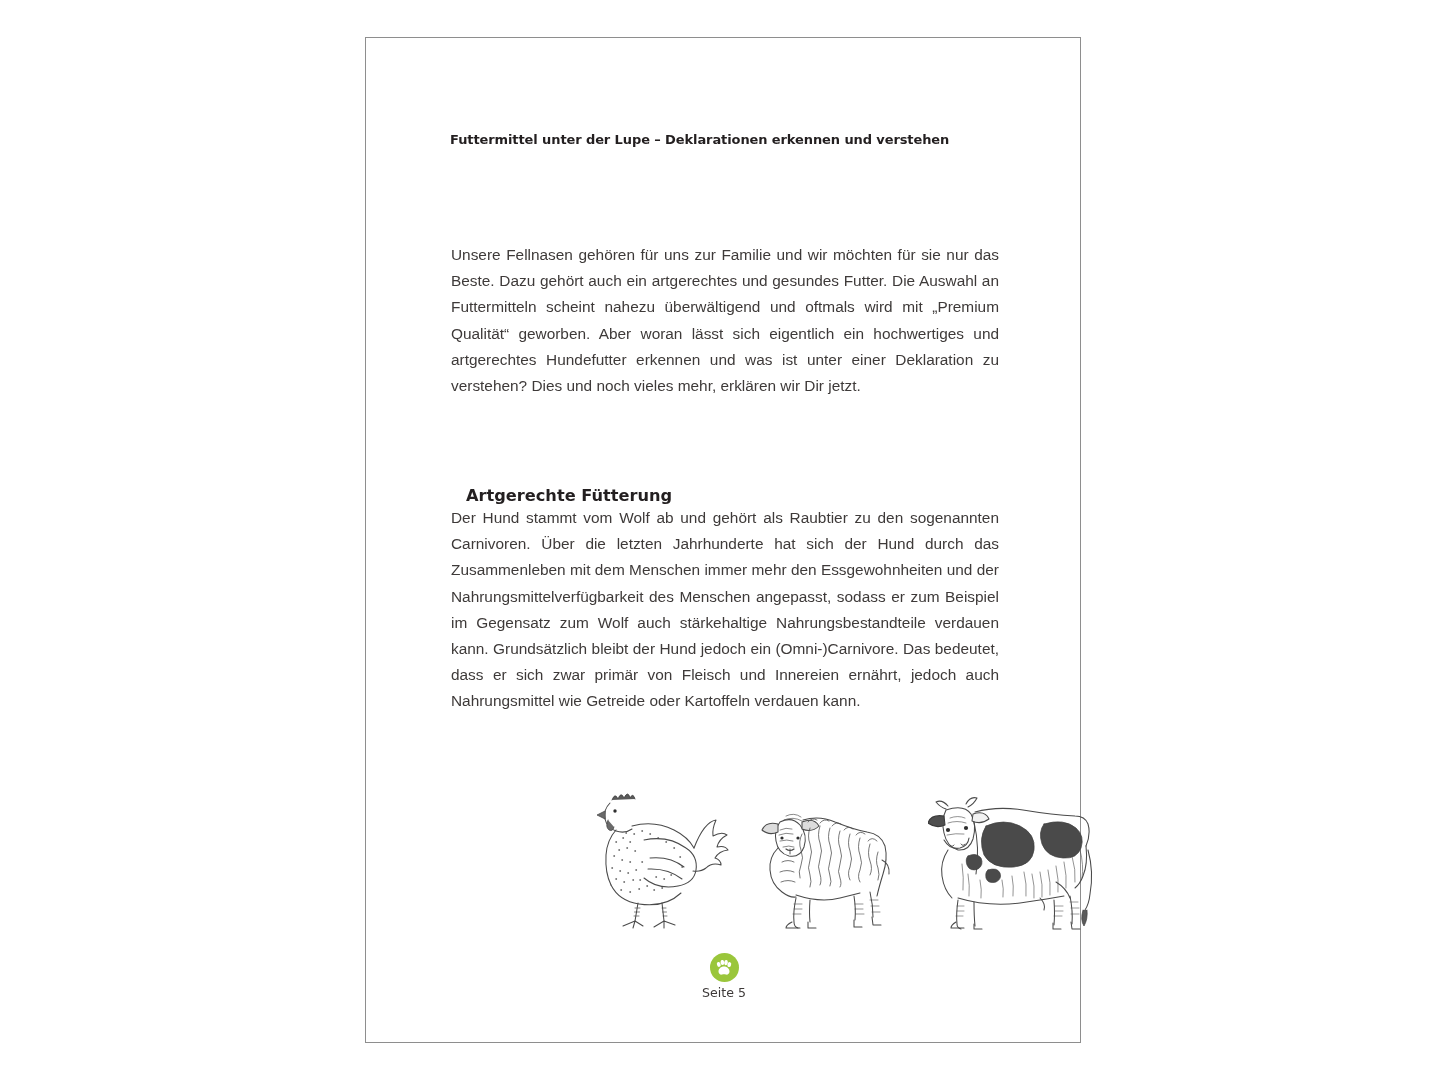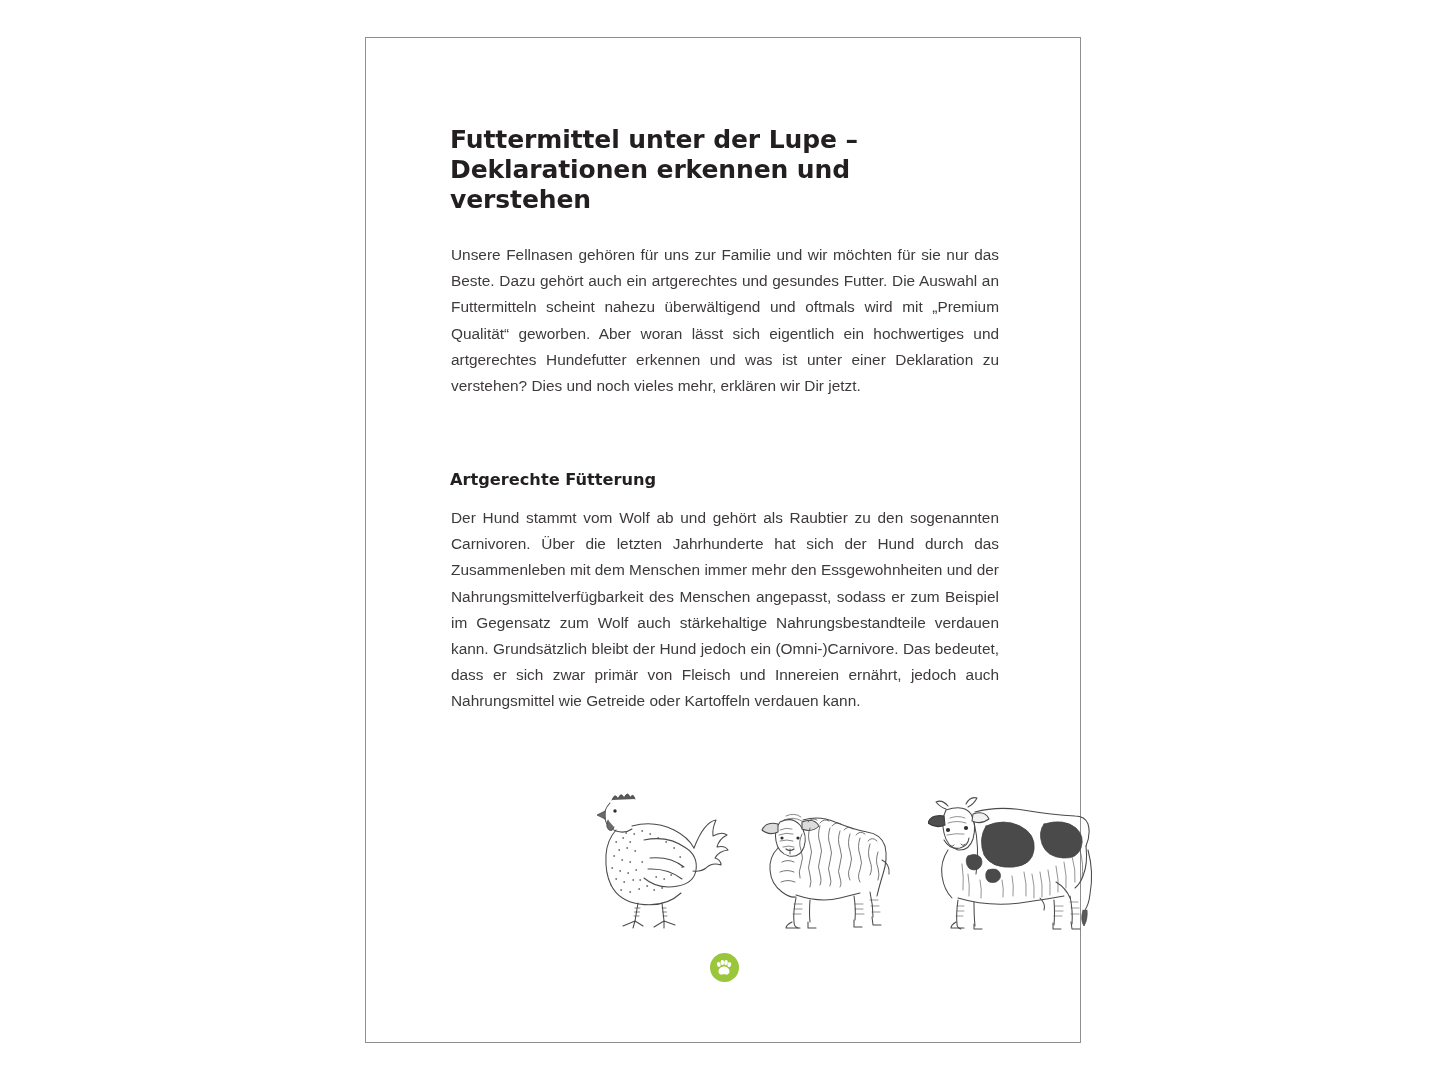--- a/index.html
+++ b/index.html
@@ -37,21 +37,21 @@
   }
 
   
   .doc-title {
     position: absolute;
     left: 0;
     top: 87px;
     width: 548px;
     margin: 0;
     font-family: "DejaVu Sans", sans-serif;
-    font-size: 25px;
+    font-size: 13px;
     font-weight: 700;
     line-height: 30px;
     letter-spacing: -0.1px;
     color: #231f20;
   }
 
   .body-par {
     position: absolute;
     left: 0;
     width: 548px;
@@ -65,21 +65,21 @@
     hyphens: manual;
   }
   .par-intro { top: 203px; }
   .par-species { top: 466px; }
 
   .section-heading {
     position: absolute;
     left: 0;
     top: 430px;
     width: 548px;
-    margin: 0;
+    margin: 16px;
     font-family: "DejaVu Sans", sans-serif;
     font-size: 16.2px;
     font-weight: 700;
     line-height: 24px;
     color: #231f20;
   }
 
   
   .animal-row {
     position: absolute;
@@ -399,16 +399,17 @@
         <svg width="17" height="16" viewBox="0 0 17 16" aria-hidden="true">
           <g fill="#ffffff">
             <ellipse cx="3.3" cy="4.4" rx="1.85" ry="2.5" transform="rotate(-18 3.3 4.4)"></ellipse>
             <ellipse cx="6.9" cy="2.5" rx="1.8" ry="2.6" transform="rotate(-6 6.9 2.5)"></ellipse>
             <ellipse cx="10.5" cy="2.6" rx="1.8" ry="2.6" transform="rotate(7 10.5 2.6)"></ellipse>
             <ellipse cx="13.8" cy="4.6" rx="1.85" ry="2.5" transform="rotate(19 13.8 4.6)"></ellipse>
             <path d="M8.5 6.6 c3.1 0 5.5 2.3 5.5 4.9 c0 2.2 -1.9 3.6 -3.6 3.1 c-0.7 -0.2 -1.3 -0.4 -1.9 -0.4 c-0.6 0 -1.2 0.2 -1.9 0.4 c-1.7 0.5 -3.6 -0.9 -3.6 -3.1 c0 -2.6 2.4 -4.9 5.5 -4.9 z"></path>
           </g>
         </svg>
       </span>
+      <span class="page-label">Seite 5</span>
     </div>
 
   </div>
 </div>
 
 </body></html>

